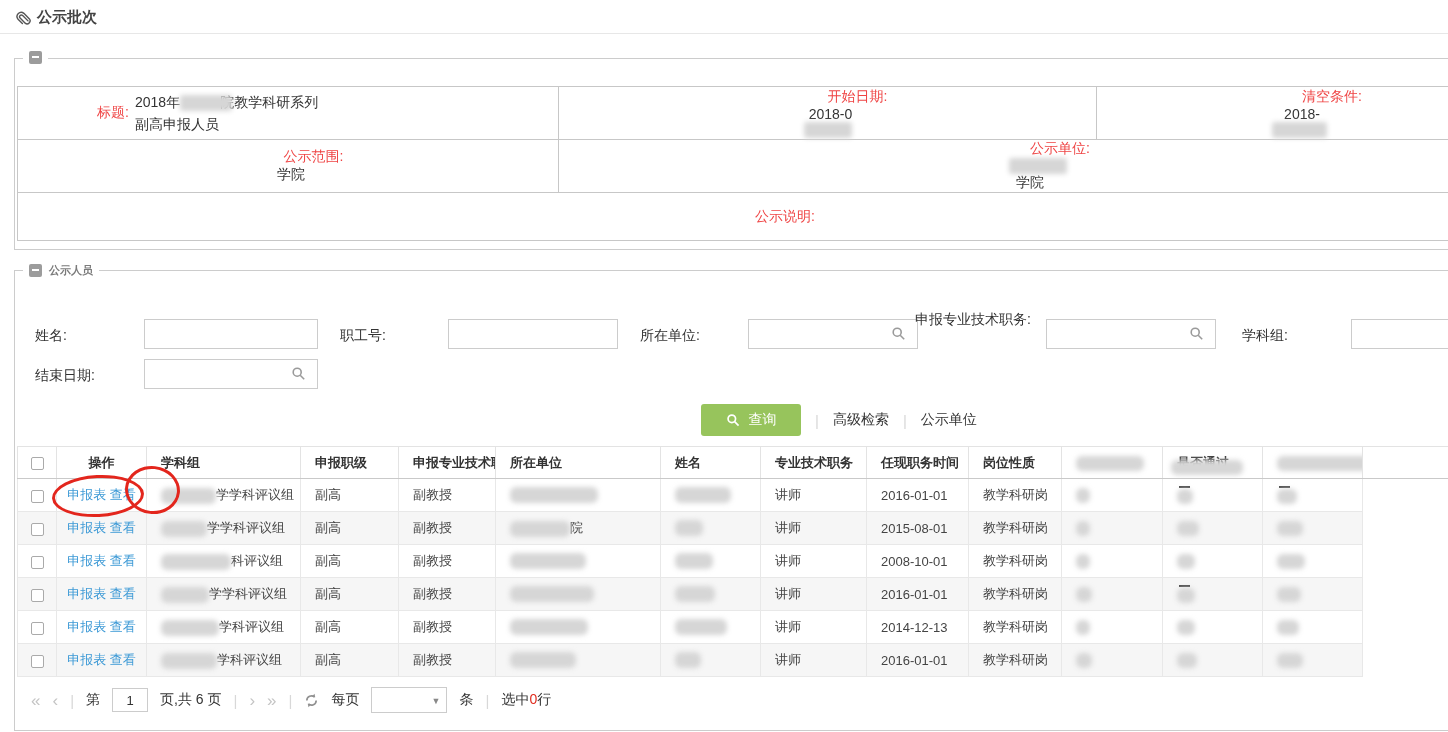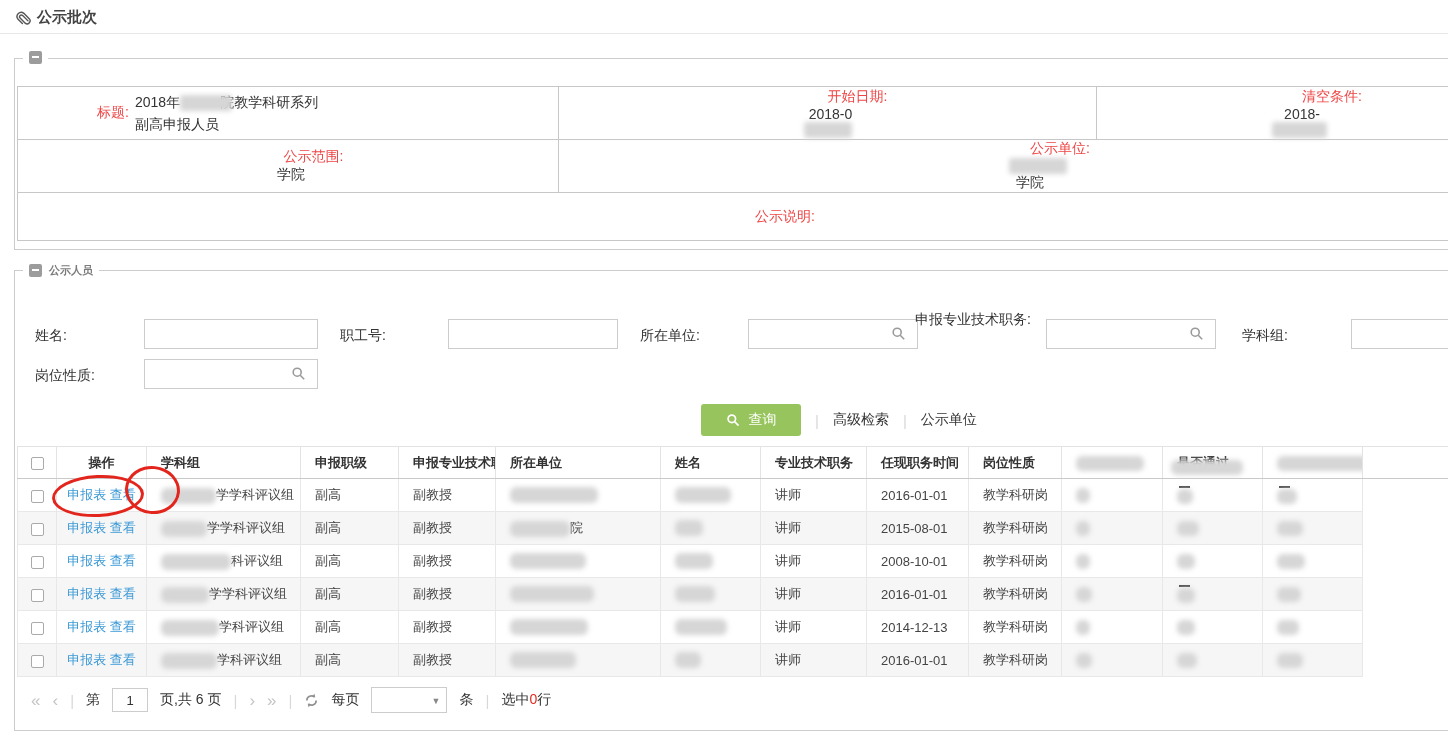--- a/index.html
+++ b/index.html
@@ -187,21 +187,21 @@
   <div class="f-label" style="left:900px;top:40px;width:126px;">申报专业技术职务:</div>
   <input class="f-input" style="left: 1031px; top: 48px; width: 170px;">
   <svg class="mag" style="left:1174px;top:55px;" width="16" height="16" viewBox="0 0 16 16">
       <circle cx="6.2" cy="6.2" r="4" fill="none" stroke="#9a9a9a" stroke-width="1.6"></circle>
       <line x1="9.2" y1="9.2" x2="13.2" y2="13.2" stroke="#9a9a9a" stroke-width="1.6"></line>
     </svg>
 
   <div class="f-label" style="left:1227px;top:56px;width:104px;">学科组:</div>
   <input class="f-input noicon" style="left: 1336px; top: 48px; width: 150px;">
 
-  <div class="f-label" style="left:20px;top:96px;width:104px;">岗位性质:</div>
+  <div class="f-label" style="left:20px;top:96px;width:104px;">结束日期:</div>
   <input class="f-input" style="left: 129px; top: 88px; width: 174px;">
   <svg class="mag" style="left:276px;top:95px;" width="16" height="16" viewBox="0 0 16 16">
       <circle cx="6.2" cy="6.2" r="4" fill="none" stroke="#9a9a9a" stroke-width="1.6"></circle>
       <line x1="9.2" y1="9.2" x2="13.2" y2="13.2" stroke="#9a9a9a" stroke-width="1.6"></line>
     </svg>
 
   <div class="btn-row abs" style="left:686px;top:133px;">
     <button class="btn-search" style="background:#97c45c;">
       <svg width="15" height="15" viewBox="0 0 16 16">
           <circle cx="6.2" cy="6.2" r="4" fill="none" stroke="#fff" stroke-width="1.8"></circle>

